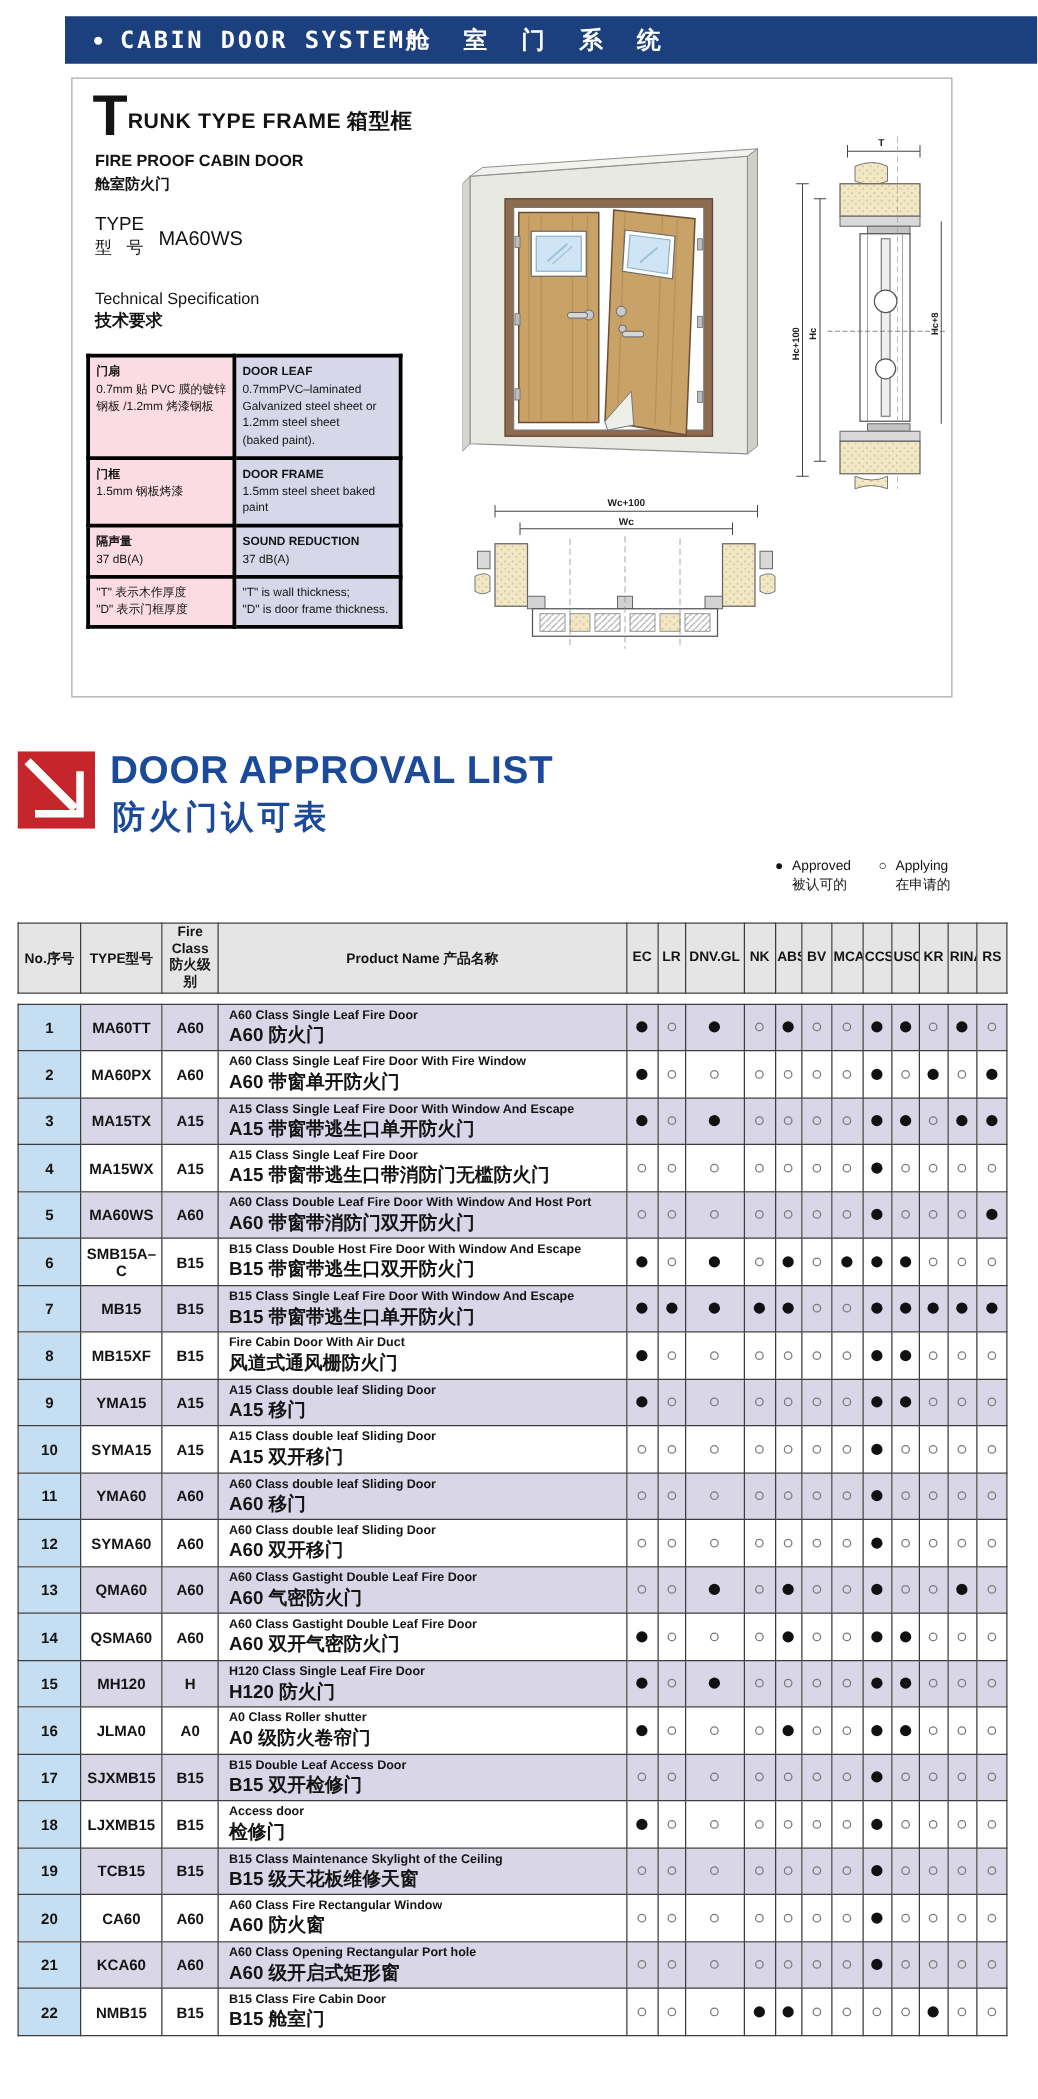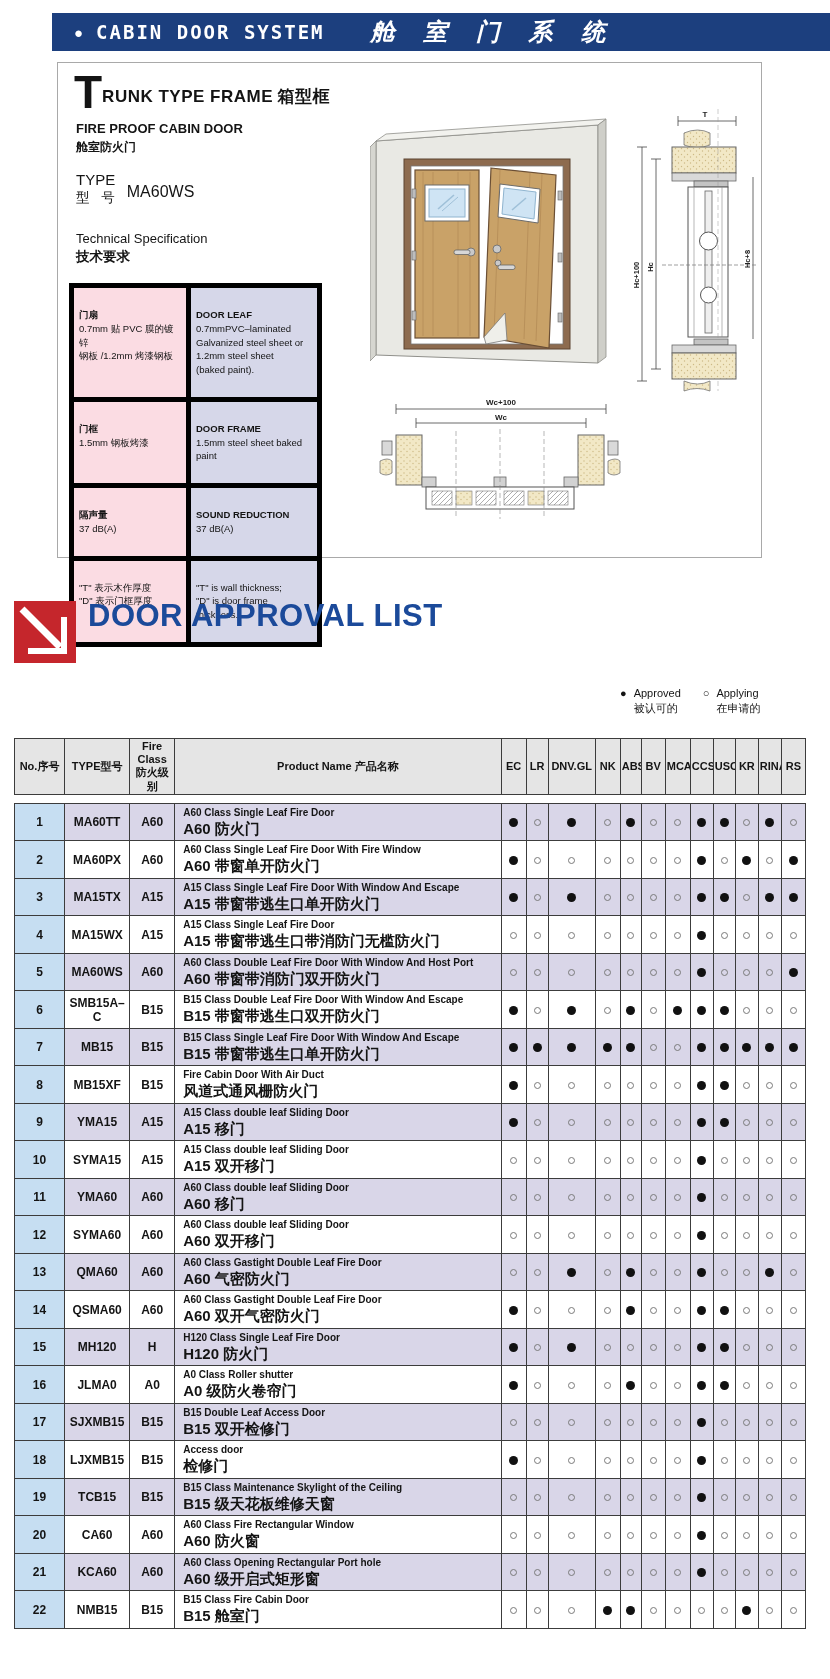--- a/index.html
+++ b/index.html
@@ -6,39 +6,39 @@
   html,body { margin:0; padding:0; background:#fff; }
   body { font-family:"Liberation Sans", sans-serif; color:#141414; }
   #page { position:relative; width:830px; height:1679px; background:#fff; overflow:hidden; }
 
   
   .banner { position:absolute; left:52px; top:13px; width:778px; height:38px;
             background:#1c3f7e; color:#fff; display:flex; align-items:center; }
   .banner .bullet { font-size:15px; margin:0 13px 0 22px; }
   .banner .en { font-family:"DejaVu Sans Mono","Liberation Mono",monospace; font-weight:bold;
                 font-size:19px; letter-spacing:2px; }
-  .banner .zh { font-weight:bold; font-size:24px; letter-spacing:11px; margin-left:46px; white-space:nowrap;font-style:italic; }
+  .banner .zh { font-weight:bold; font-size:19px; letter-spacing:11px; white-space:nowrap; }
 
   
   .top-box { position:absolute; left:57px; top:62px; width:705px; height:496px;
              border:1px solid #a9a9a9; background:#fff; }
   .tt-heading { position:absolute; left:16px; top:6px; white-space:nowrap; }
   .tt-heading .big-t { font-size:46px; font-weight:bold; line-height:1; vertical-align:-6px; }
   .tt-heading .rest { font-size:17px; font-weight:bold; letter-spacing:0.5px; }
   .tt-sub { position:absolute; left:18px; top:58px; font-weight:bold; font-size:13px; }
   .tt-sub .zh { font-size:12px; margin-top:3px; }
   .type-block { position:absolute; left:18px; top:108px; display:flex; align-items:center; }
   .type-block .lbl { font-size:15px; line-height:1.25; }
   .type-block .lbl .zh { font-size:13.5px; letter-spacing:4px; }
   .type-block .val { font-size:16px; margin-left:8px; margin-top:6px; }
   .spec-title { position:absolute; left:18px; top:168px; font-size:13px; }
   .spec-title .zh { font-weight:bold; font-size:13.5px; margin-top:2px; }
 
   table.spec { position:absolute; left:11px; top:220px; width:253px; border-collapse:collapse; }
-  table.spec td { border:5px solid #000000; vertical-align:top; padding:20px 5px;
+  table.spec td { border:3px solid #000000; vertical-align:top; padding:5px 5px;
                   font-size:9.5px; line-height:1.45; }
   table.spec td.zh { background:#fbdce3; width:117px; }
   table.spec td.en { background:#d6d7e9;margin-left:28px; }
   table.spec .t { font-weight:bold; }
   table.spec .b { white-space:pre-line; }
 
   .drawing { position:absolute; }
   .d-illustration { left:312px; top:48px; }
   .d-vsection { left:574px; top:36px; }
   .d-hsection { left:308px; top:330px; }
@@ -297,20 +297,21 @@
       <line x1="134" y1="36" x2="134" y2="126" stroke="#888" stroke-width="0.6" stroke-dasharray="5 3"></line>
     </svg>
   </div>
 
   <svg class="logo" width="62" height="62" viewBox="0 0 62 62">
     <rect x="0" y="0" width="62" height="62" fill="#c5262c"></rect>
     <line x1="8" y1="8" x2="46" y2="46" stroke="#ffffff" stroke-width="7"></line>
     <polyline points="50,16 50,50 14,50" fill="none" stroke="#ffffff" stroke-width="6"></polyline>
   </svg>
   <div class="al-title">DOOR APPROVAL LIST</div>
+  <div class="al-sub">防火门认可表</div>
 
   <div class="legend">
     <div class="item">
       <div class="sym">●</div>
       <div class="txt">
         <div>Approved</div>
         <div>被认可的</div>
       </div>
     </div>
     <div class="item">
@@ -488,21 +489,21 @@
             <td class="dotc"><span class="dot o"></span></td>
             <td class="dotc"><span class="dot o"></span></td>
             <td class="dotc"><span class="dot o"></span></td>
             <td class="dotc"><span class="dot f"></span></td>
           </tr>
           <tr class="even">
             <td class="no">6</td>
             <td class="type">SMB15A–C</td>
             <td class="fire">B15</td>
             <td class="prod">
-              <div class="en">B15 Class Double Leaf Fire Door With Window And Escape</div>
+              <div class="en">B15 Class Double Host Fire Door With Window And Escape</div>
               <div class="zh">B15 带窗带逃生口双开防火门</div>
             </td>
             <td class="dotc"><span class="dot f"></span></td>
             <td class="dotc"><span class="dot o"></span></td>
             <td class="dotc"><span class="dot f"></span></td>
             <td class="dotc"><span class="dot o"></span></td>
             <td class="dotc"><span class="dot f"></span></td>
             <td class="dotc"><span class="dot o"></span></td>
             <td class="dotc"><span class="dot f"></span></td>
             <td class="dotc"><span class="dot f"></span></td>

